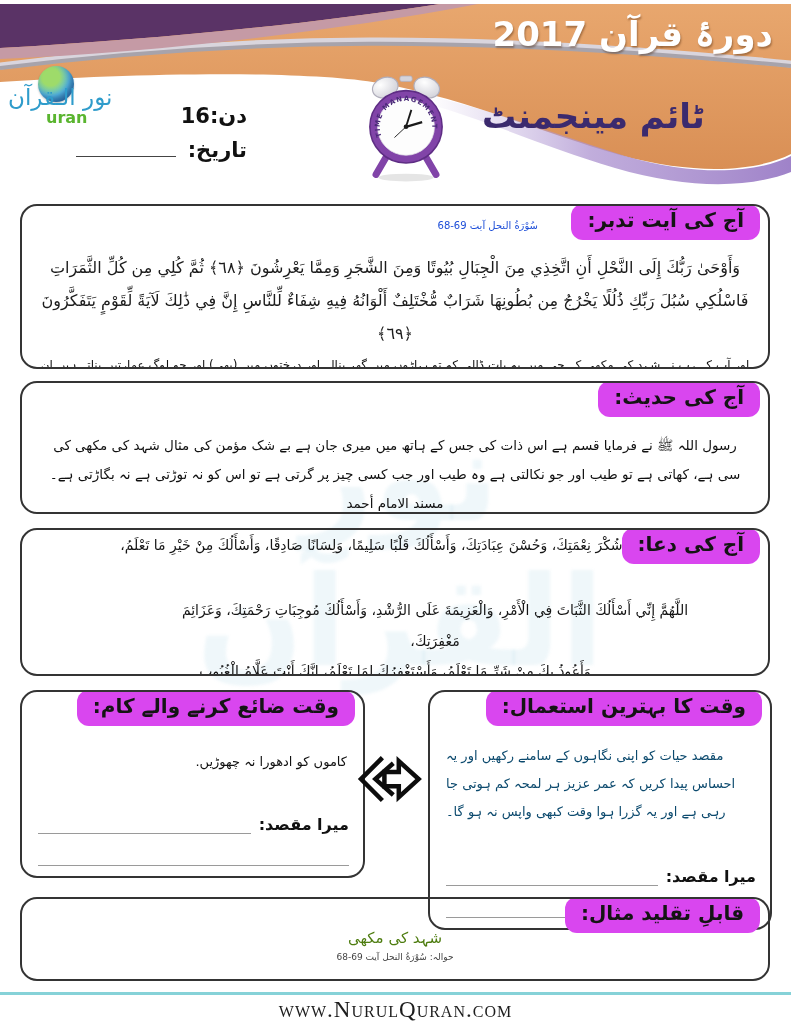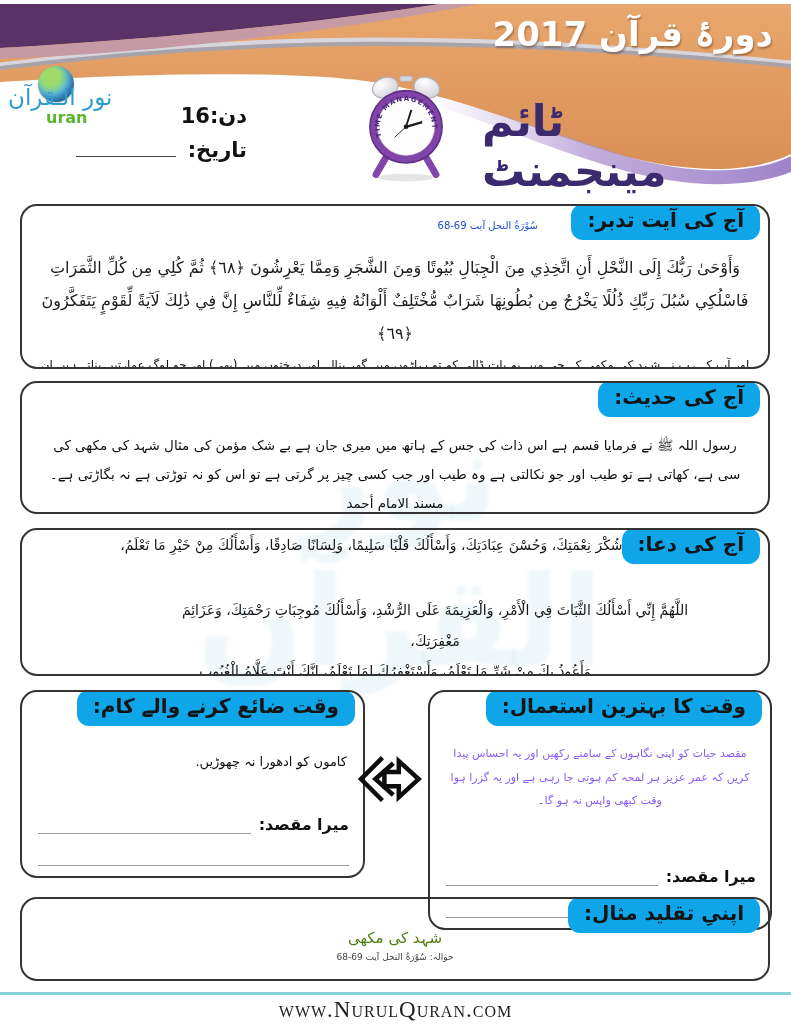--- a/index.html
+++ b/index.html
@@ -12,58 +12,58 @@
              font-size:34px;font-weight:bold;text-shadow:1px 2px 2px rgba(70,35,10,.4);z-index:3;}
   .logo{position:absolute;top:64px;left:8px;width:140px;height:66px;z-index:3;}
   .logo-globe{position:absolute;top:-2px;left:30px;width:36px;height:36px;border-radius:50%;
               background:radial-gradient(circle at 35% 30%, #9edb6a 0 26%, #58c0e8 55%, #1e6da8 100%);
               box-shadow:inset -4px -5px 7px rgba(0,0,70,.35), 0 1px 2px rgba(0,0,0,.25);}
   .logo-ar{position:absolute;top:16px;left:0;width:140px;direction:rtl;text-align:left;
            color:#2f9ccb;font-size:23px;font-weight:normal;line-height:1.2;}
   .logo-en{position:absolute;top:40px;left:38px;color:#5ab52f;font-size:16px;font-weight:bold;}
   .clock-wrap{position:absolute;top:64px;left:356px;z-index:3;}
   .hdr-subtitle{position:absolute;top:92px;left:482px;width:260px;direction:rtl;text-align:left;
-                color:#3b2a6e;font-size:43px;font-weight:bold;z-index:3;}
+                color:#3b2a6e;font-size:34px;font-weight:bold;z-index:3;}
   .daydate{position:absolute;top:100px;left:85px;width:162px;direction:rtl;color:#111;
            font-weight:bold;font-size:21px;z-index:3;}
   .daydate .row{margin-bottom:10px;white-space:nowrap;}
   .blank-line{display:inline-block;width:100px;height:14px;border-bottom:1.6px solid #444;
               vertical-align:baseline;margin-right:4px;}
 
   
   .watermark{position:absolute;top:400px;left:120px;width:560px;direction:rtl;text-align:center;
              font-size:125px;font-weight:bold;color:rgba(80,170,195,.09);z-index:0;
              filter:blur(1.5px);pointer-events:none;}
 
   
   .sbox{position:absolute;left:20px;width:750px;border:2px solid #343434;border-radius:17px;
         background:transparent;z-index:1;box-sizing:border-box;overflow:hidden;}
-  .tab{position:absolute;top:-2px;right:8px;background:#0ea5e9;border-radius:12px;
+  .tab{position:absolute;top:-2px;right:8px;background:#d946ef;border-radius:12px;
        padding:4px 16px 8px;font-size:20px;font-weight:bold;color:#141414;direction:rtl;
        white-space:nowrap;z-index:2;text-align:center;}
   .box-tadabbur{top:200px;height:165px;}
   .box-hadith{top:377px;height:133px;}
   .box-dua{top:524px;height:148px;}
   .box-wasters{top:686px;height:188px;width:345px;}
   .box-bestuse{top:686px;height:240px;left:428px;width:344px;}
   .box-example{top:893px;height:84px;}
 
   .verse-ref{position:absolute;top:14px;right:230px;font-size:10px;color:#1d4ed8;direction:rtl;}
   .arabic-verse{margin:46px 14px 0;direction:rtl;text-align:center;font-size:16px;
                 line-height:2.05;color:#1c1c1c;}
   .urdu-trans{margin:4px 14px 0;direction:rtl;text-align:center;font-size:12px;
               line-height:1.95;color:#111;}
   .hadith-text{margin:48px 22px 0;direction:rtl;text-align:center;font-size:13.5px;
                line-height:2.15;color:#111;}
   .dua-line{margin:0 60px;direction:rtl;text-align:center;font-size:14px;line-height:2.2;color:#151515;}
   .dua-first{margin-top:34px;margin-left:140px;}
   .smallbox-text{margin:56px 16px 0;direction:rtl;text-align:right;font-size:13px;
                  line-height:2.1;color:#111;}
-  .bestuse-text{margin:50px 16px 0;direction:rtl;text-align:center;font-size:11px;
-                line-height:2.15;color:#8b5cf6;}
+  .bestuse-text{margin:50px 16px 0;direction:rtl;text-align:left;font-size:13px;
+                line-height:2.15;color:#0c4a6e;}
   .goal-row{position:absolute;bottom:42px;left:16px;right:14px;direction:rtl;display:flex;
             align-items:flex-end;font-weight:bold;font-size:16px;color:#111;}
   .goal-fill{flex:1;border-bottom:1.2px solid #9a9a9a;height:14px;margin-right:8px;}
   .goal-line2{position:absolute;bottom:10px;left:16px;right:14px;border-bottom:1.2px solid #9a9a9a;height:0;}
   .example-text{margin:30px 0 0;direction:rtl;text-align:center;font-size:15px;color:#4d7c0f;}
   .example-ref{margin-top:5px;text-align:center;font-size:9px;color:#444;direction:rtl;}
 
   .arrows-wrap{position:absolute;top:744px;left:352px;width:72px;height:64px;z-index:2;}
 
   
@@ -196,21 +196,21 @@
     <div class="tab">وقت کا بہترین استعمال:</div>
     <div class="bestuse-text">مقصد حیات کو اپنی نگاہوں کے سامنے رکھیں اور یہ احساس پیدا کریں کہ عمر عزیز ہر لمحہ کم ہوتی جا رہی ہے اور یہ گزرا ہوا وقت کبھی واپس نہ ہو گا۔</div>
     <div class="goal-row">
       <span>میرا مقصد:</span>
       <span class="goal-fill"></span>
     </div>
     <div class="goal-line2"></div>
   </section>
 
   <section class="sbox box-example">
-    <div class="tab">اپنیِ تقلید مثال:</div>
+    <div class="tab">قابلِ تقلید مثال:</div>
     <div class="example-text">شہد کی مکھی</div>
     <div class="example-ref">حوالہ: سُوْرَةُ النحل آیت ‎68-69</div>
   </section>
 
   <div class="footer-line"></div>
   <div class="footer-url">www.NurulQuran.com</div>
 
 </div>
 
 </body></html>

